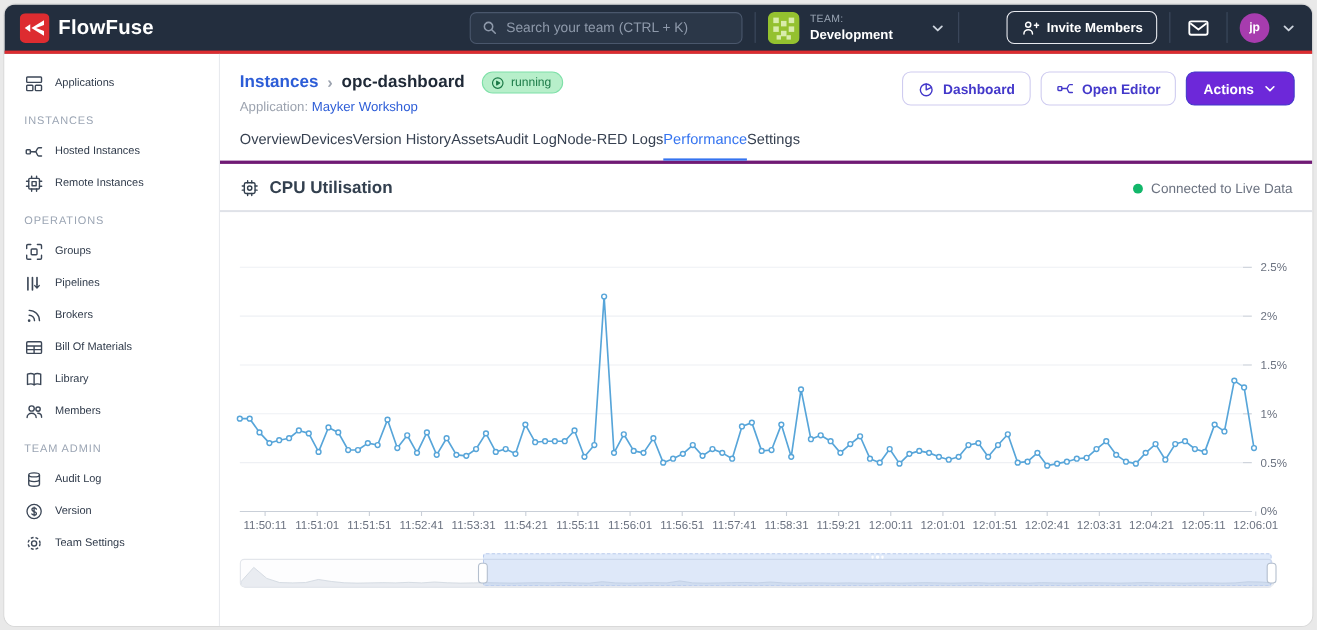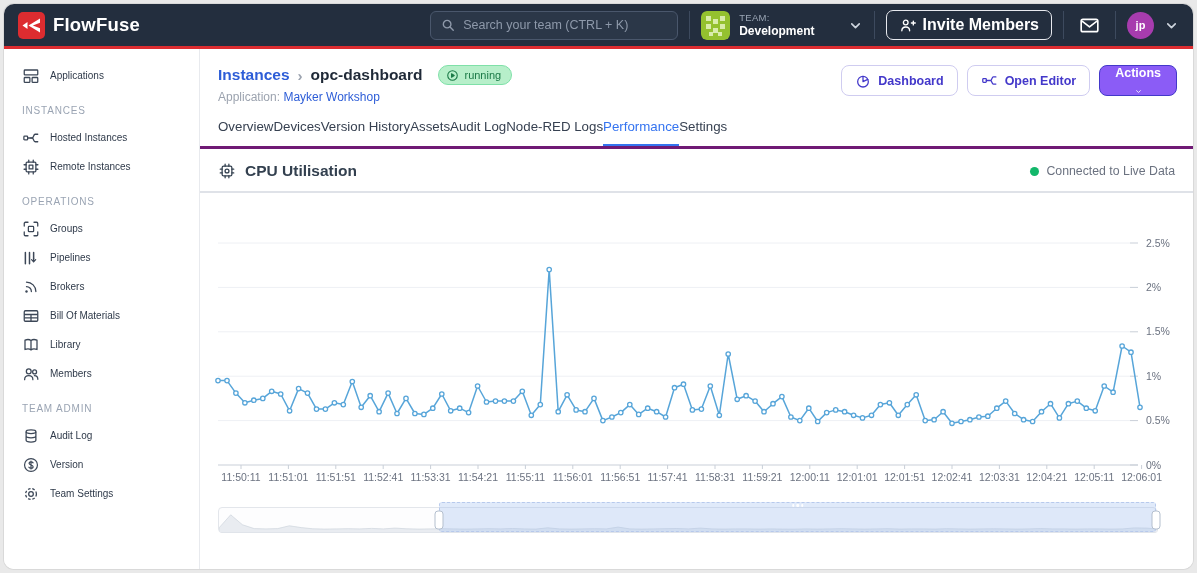--- a/index.html
+++ b/index.html
@@ -18,22 +18,22 @@
                       font-size:12.5px; font-family:inherit; }
   .nav-search input::placeholder { color:#8e99aa; }
   .nav-sep { width:1px; height:28px; background:#3d4a5e; margin:0 11px; }
   .team-sel { display:flex; align-items:center; gap:9px; cursor:pointer; }
   .team-avatar { width:29px; height:29px; border-radius:6px; overflow:hidden; }
   .team-label { font-size:9.5px; color:#9aa5b4; letter-spacing:.3px; }
   .team-name { font-size:12px; color:#fff; font-weight:bold; margin-top:1px; }
   .chev { color:#cdd4dd; display:flex; align-items:center; }
   .team-chev { margin-left:24px; }
   .invite-btn { height:30px; display:flex; align-items:center; gap:7px; padding:0 12px; border:1.3px solid #e7e9ee;
-                border-radius:7px; background:transparent; color:#fff; font-size:16px; font-weight:bold;
-                font-family:inherit; cursor:pointer; }
+                border-radius:7px; background:transparent; color:#fff; font-size:12px; font-weight:bold;
+                font-family:inherit; cursor:pointer;margin-left:32px; }
   .mail-btn { background:none; border:none; display:flex; cursor:pointer; padding:4px; }
   .user-menu { display:flex; align-items:center; gap:10px; cursor:pointer; }
   .user-avatar { width:27px; height:27px; border-radius:50%; background:#a73cae; color:#fff; font-size:11px;
                  font-weight:bold; display:flex; align-items:center; justify-content:center; }
 
   
   .app-body { flex:1; display:flex; min-height:0; }
   .sidebar { width:196px; flex:0 0 196px; border-right:1px solid #e8eaee; padding-top:12px; background:#fff; }
   .side-item { height:29px; display:flex; align-items:center; gap:10px; padding-left:18px; font-size:10px;
                color:#2f3a4a; cursor:pointer; }
@@ -50,23 +50,23 @@
   .crumb-cur { color:#1f2937; font-size:15.5px; font-weight:bold; }
   .badge-running { margin-left:8px; display:flex; align-items:center; gap:5px; background:#b7efca;
                    border:1px solid #7fe0a8; color:#1b7a47; border-radius:999px; padding:2.5px 10px 2.5px 7px;
                    font-size:11px; cursor:default; }
   .app-line { margin-top:5px; font-size:12px; color:#9ca3af; }
   .app-link { color:#2d5dd7; cursor:pointer; }
   .header-actions { display:flex; gap:9px; }
   .btn-outline { height:31px; display:flex; align-items:center; gap:7px; padding:0 13px; background:#fff;
                  border:1.4px solid #cfccf0; border-radius:8px; color:#4338ca; font-size:12.5px; font-weight:bold;
                  font-family:inherit; cursor:pointer; }
-  .btn-solid { height:31px; display:flex; align-items:center; gap:8px; padding:0 15px; background:#8b5cf6;
+  .btn-solid { height:31px; display:flex; align-items:center; gap:8px; padding:0 15px; background:#6d28d9;
                border:1.4px solid #4338ca; border-radius:8px; color:#fff; font-size:12.5px; font-weight:bold;
-               font-family:inherit; cursor:pointer;flex-direction:column; }
+               font-family:inherit; cursor:pointer; }
 
   
   .tabs { display:flex; padding-left:18px; margin-top:15px; border-bottom:3px solid #701a75; }
   .tab { font-size:13.3px; color:#374151; padding-bottom:10px; cursor:pointer; border-bottom:2.5px solid transparent; }
   .tab.active { color:#3574f0; border-bottom-color:#3574f0; }
 
   
   .panel-header { display:flex; justify-content:space-between; align-items:center; padding:13px 18px 11px 18px; }
   .panel-title { display:flex; align-items:center; gap:9px; font-size:15.5px; font-weight:bold; color:#33404f; }
   .live-status { display:flex; align-items:center; gap:7px; font-size:12.3px; color:#6b7280; }

